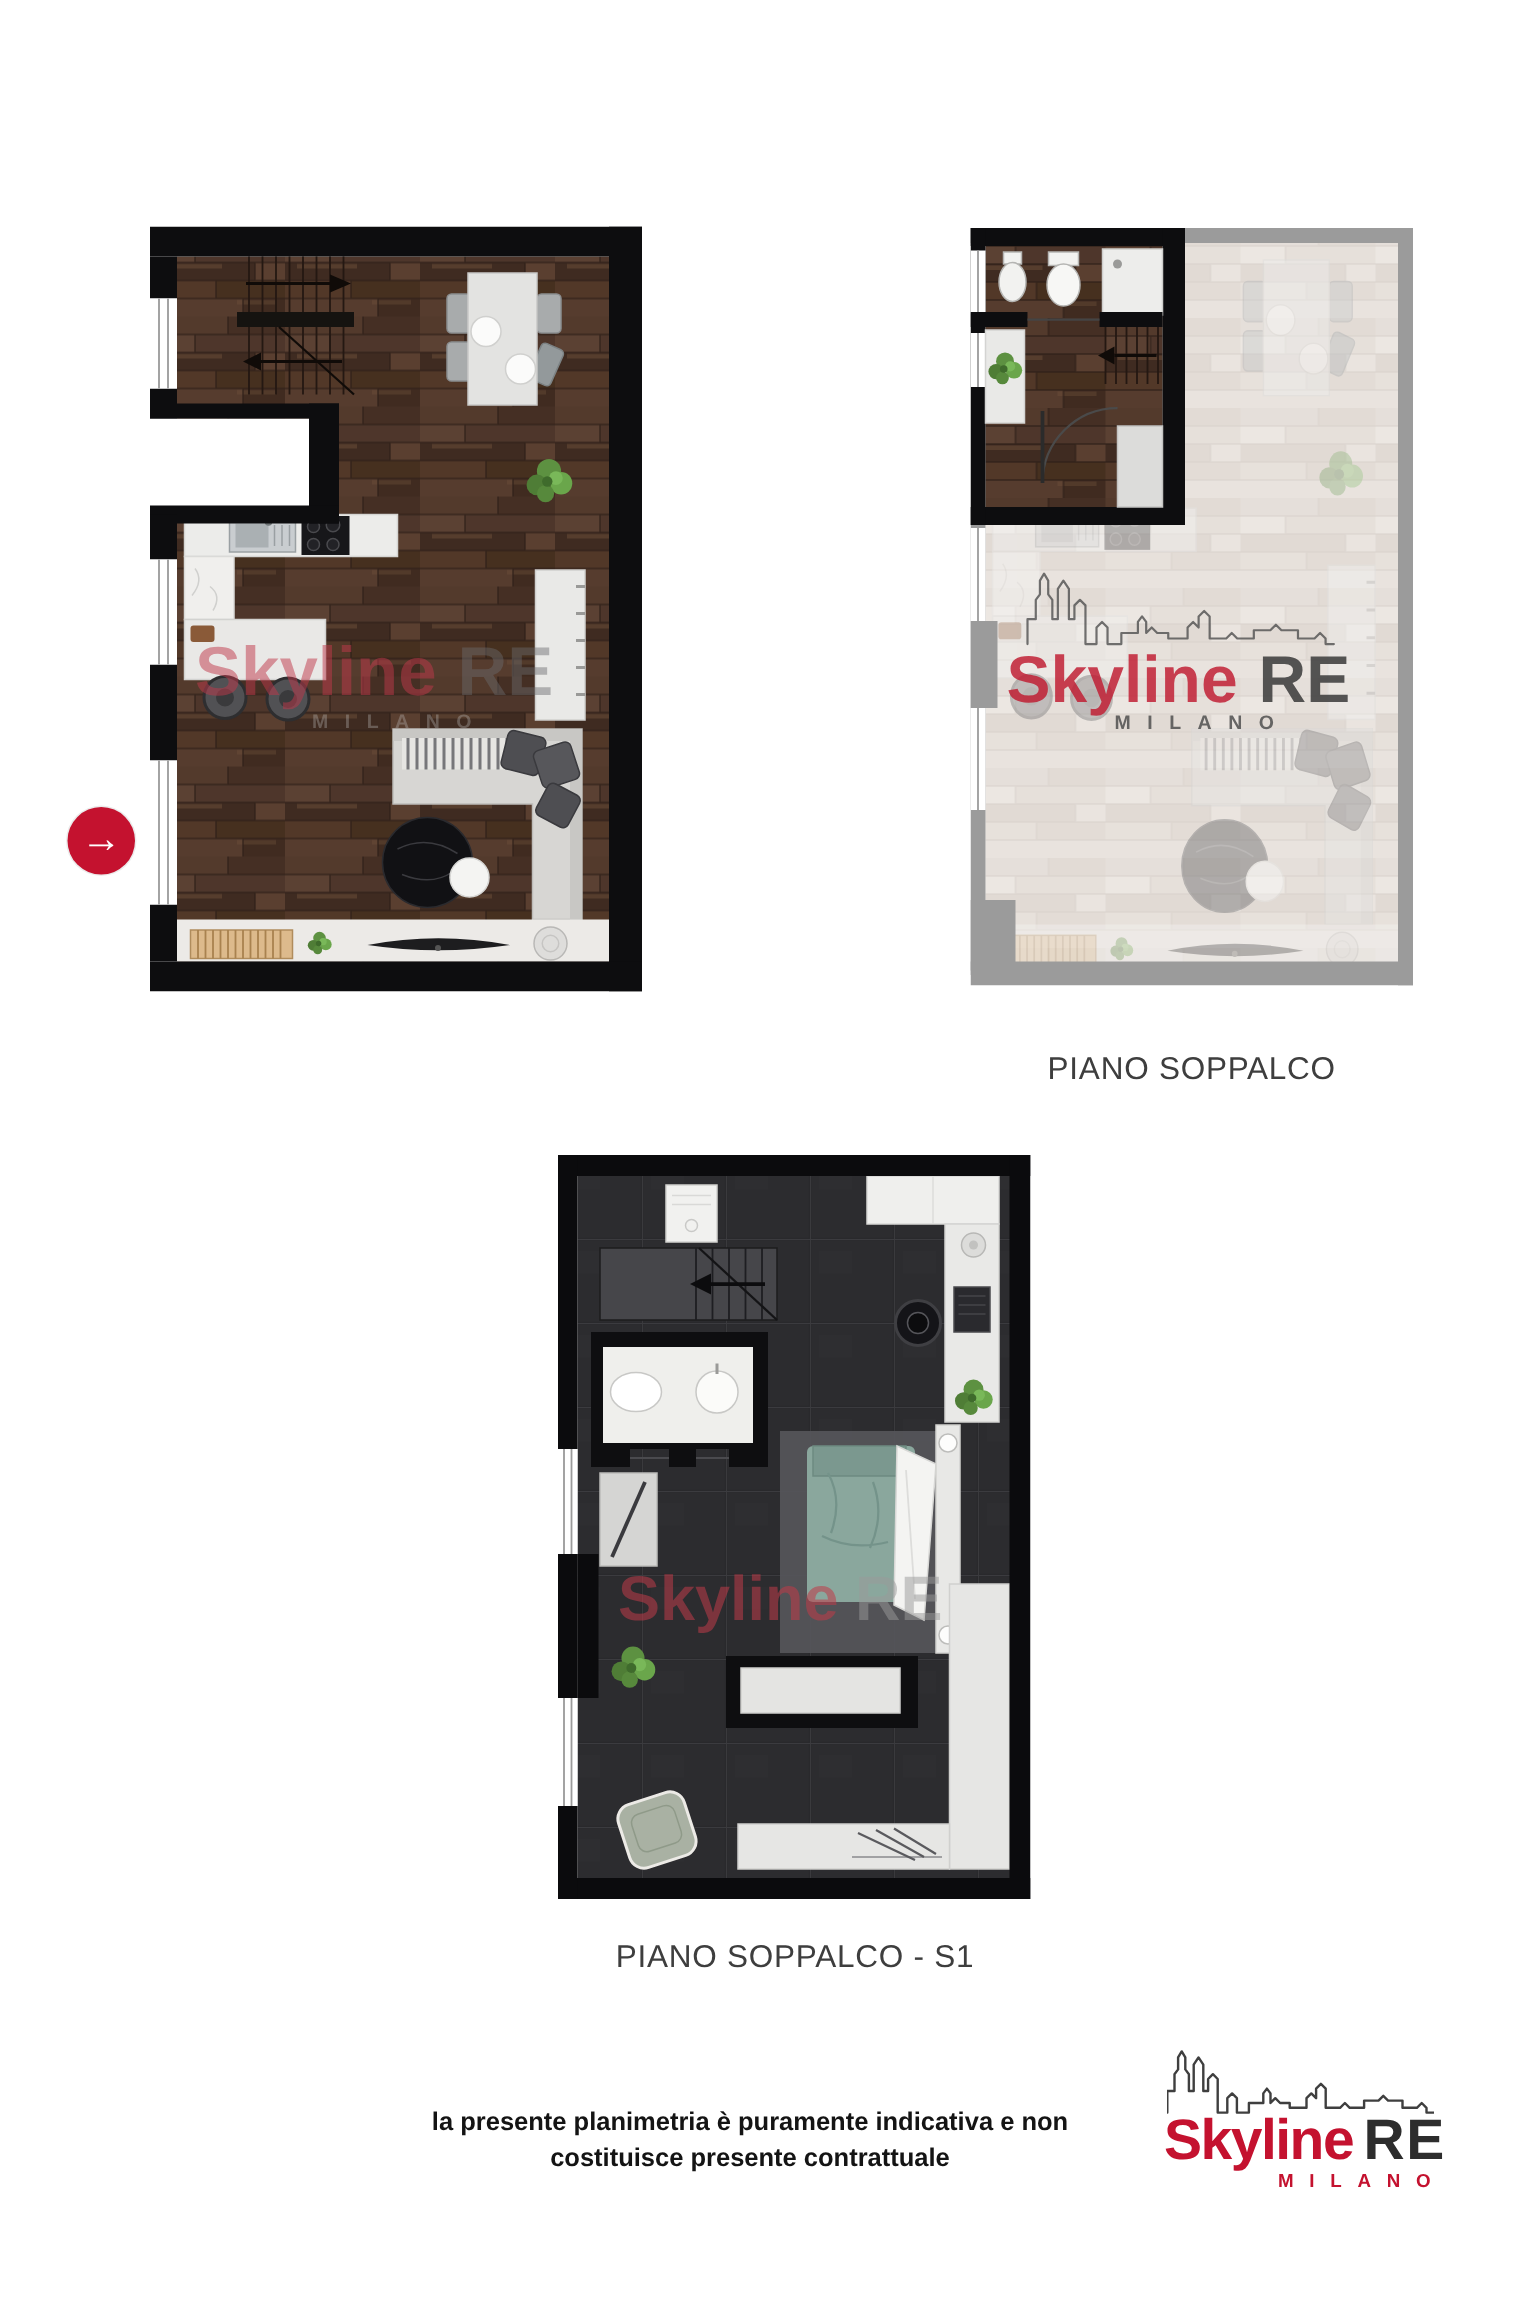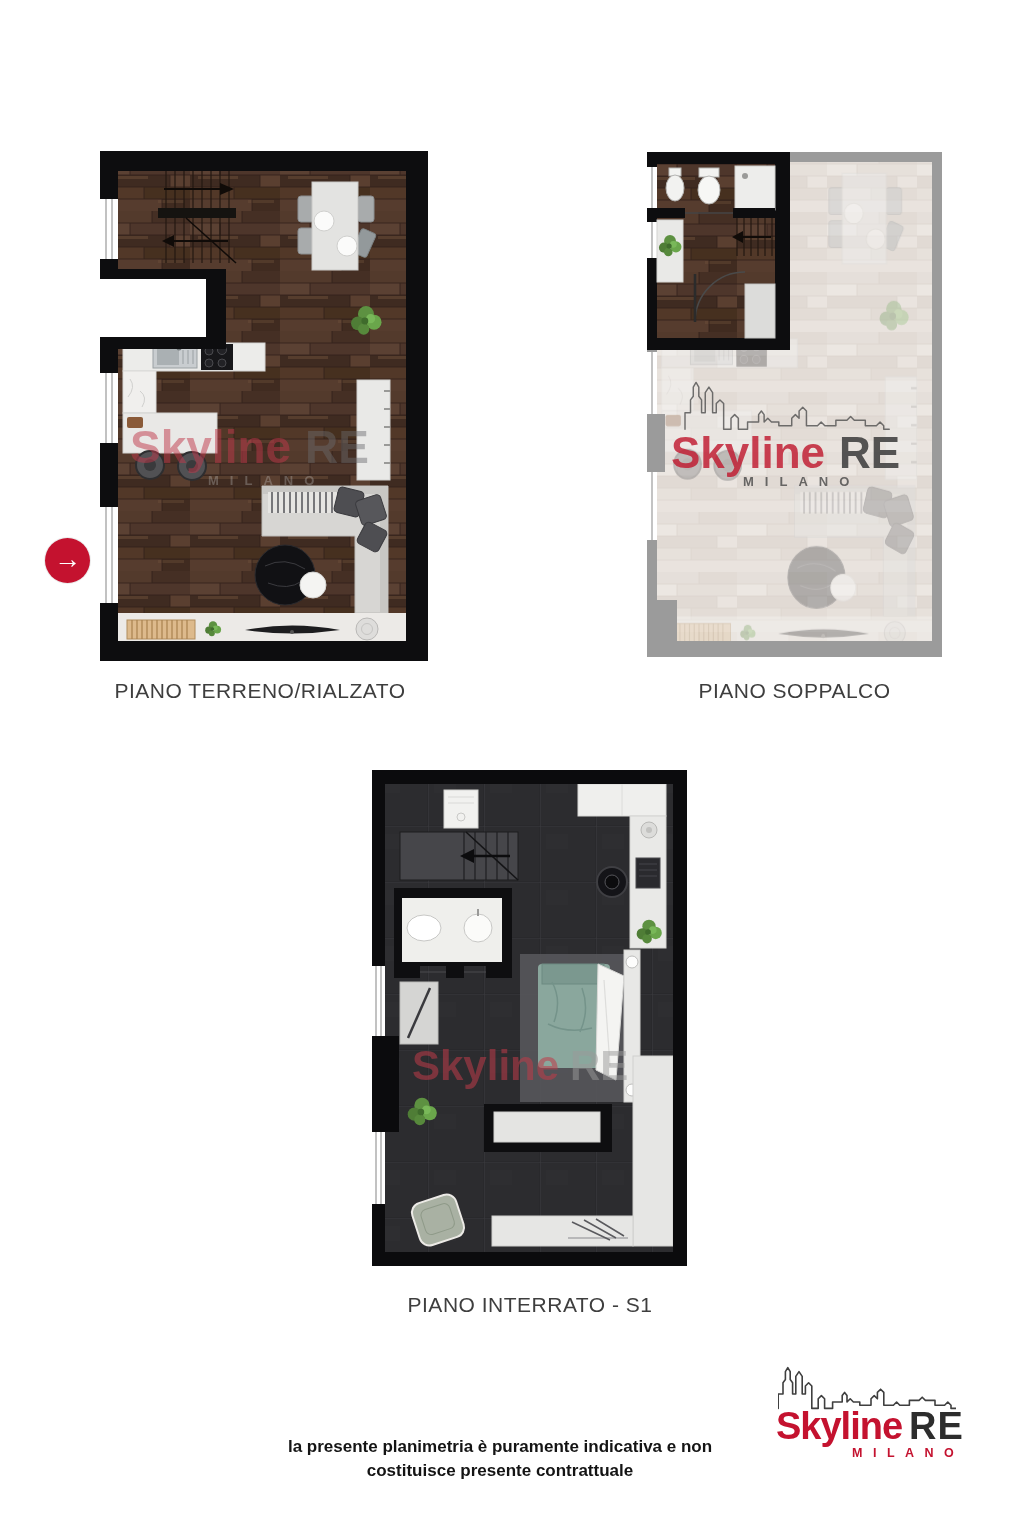--- a/index.html
+++ b/index.html
@@ -18,21 +18,21 @@
     color:#3e3e3e;line-height:26px;font-family:"Liberation Sans",sans-serif;
   }
   .marker{
     position:absolute;left:45px;top:538px;width:45px;height:45px;border-radius:50%;
     background:var(--accent-red,#c4122f);display:flex;align-items:center;justify-content:center;
     box-shadow:0 0 0 1px rgba(0,0,0,.08);
   }
   .marker .glyph{color:#fff;font-size:27px;font-weight:bold;line-height:45px;transform:translateY(-1px);}
   .disclaimer{
     position:absolute;left:162px;top:1403px;width:676px;text-align:center;
-    font-size:17px;font-weight:bold;color:#141414;line-height:24px;margin-top:32px;
+    font-size:17px;font-weight:bold;color:#141414;line-height:24px;
   }
   .logo{position:absolute;left:776px;top:1362px;width:245px;}
   .logo .outline{margin-left:2px;}
   .logo .brandrow{display:flex;align-items:baseline;margin-top:-7px;line-height:1;}
   .logo .brand{font-size:38px;font-weight:bold;color:var(--accent-red,#c4122f);letter-spacing:-1px;}
   .logo .suffix{font-size:38px;font-weight:bold;color:var(--logo-dark,#2d2d2d);margin-left:7px;letter-spacing:1px;}
   .logo .city{font-size:12.5px;font-weight:bold;color:var(--accent-red,#c4122f);letter-spacing:10.5px;padding-left:76px;margin-top:1px;}
   
   .wm-brand{font-family:"Liberation Sans",sans-serif;font-weight:bold;}
   .wm-city{font-family:"Liberation Sans",sans-serif;font-weight:bold;}
@@ -196,21 +196,20 @@
       <g>
         <rect x="0" y="48" width="18" height="60" fill="#ffffff"></rect>
         <path d="M6,48V108 M12,48V108" stroke="#9a9a9a" stroke-width="1.2"></path>
         <rect x="0" y="222" width="18" height="70" fill="#ffffff"></rect>
         <path d="M6,222V292 M12,222V292" stroke="#9a9a9a" stroke-width="1.2"></path>
         <rect x="0" y="356" width="18" height="96" fill="#ffffff"></rect>
         <path d="M6,356V452 M12,356V452" stroke="#9a9a9a" stroke-width="1.2"></path>
       </g>
     </svg>
   </figure>
-  <div class="plan-label" style="left:90px;top:678px;width:340px">PIANO TERRENO/RIALZATO</div>
 
   <figure class="plan-fig" style="left:647px;top:152px">
     <svg width="295" height="505" viewBox="0 0 295 505">
       <rect x="10" y="10" width="275" height="485" fill="url(#woodpale)"></rect>
       <g opacity="0.45">
         <use href="#aptFurn" xlink:href="#aptFurn" transform="translate(10,10) scale(0.955,1.028) translate(-18,-20)"></use>
       </g>
       <rect x="10" y="10" width="275" height="485" fill="#ffffff" opacity="0.38"></rect>
       <g fill="#9b9b9b">
         <rect x="0" y="0" width="295" height="10"></rect>
@@ -265,21 +264,21 @@
         <rect x="98" y="132" width="30" height="54" fill="#dcdcda" stroke="#c4c4c2"></rect>
       </g>
       <g>
         <use href="#skylinePath" xlink:href="#skylinePath" transform="translate(38,224) scale(0.92)" stroke="#4f4f4f" stroke-width="1.6" opacity="0.8"></use>
         <text class="wm-brand" x="24" y="316" font-size="44" fill="#c01a30" opacity="0.82">Skyline</text>
         <text class="wm-brand" x="192" y="316" font-size="44" fill="#3a3a3a" opacity="0.85">RE</text>
         <text class="wm-city" x="96" y="334" font-size="13" letter-spacing="11" fill="#474747" opacity="0.8">MILANO</text>
       </g>
     </svg>
   </figure>
-  <div class="plan-label" style="left:647px;top:678px;width:295px">PIANO SOPPALCO</div>
+  <div class="plan-label" style="left:647px;top:700px;width:295px">PIANO SOPPALCO</div>
 
   <figure class="plan-fig" style="left:372px;top:770px">
     <svg width="315" height="496" viewBox="0 0 315 496">
       <rect x="13" y="14" width="289" height="468" fill="url(#tile)"></rect>
       <g>
         <rect x="72" y="20" width="34" height="38" fill="#f1f1ef" stroke="#d2d2d0"></rect>
         <path d="M76,27h26 M76,33h26" stroke="#d9d9d7"></path>
         <circle cx="89" cy="47" r="4" fill="none" stroke="#c9c9c7"></circle>
       </g>
       <g>
@@ -357,21 +356,21 @@
         <path d="M4,196V266 M9,196V266" stroke="#9a9a9a" stroke-width="1.2"></path>
         <rect x="0" y="362" width="13" height="72" fill="#ffffff"></rect>
         <path d="M4,362V434 M9,362V434" stroke="#9a9a9a" stroke-width="1.2"></path>
       </g>
       <g>
         <text class="wm-brand" x="40" y="310" font-size="42" fill="#bf3b49" opacity="0.55">Skyline</text>
         <text class="wm-brand" x="198" y="310" font-size="42" fill="#9a9a9a" opacity="0.5">RE</text>
       </g>
     </svg>
   </figure>
-  <div class="plan-label" style="left:370px;top:1292px;width:320px">PIANO INTERRATO - S1</div>
+  <div class="plan-label" style="left:370px;top:1292px;width:320px">PIANO SOPPALCO - S1</div>
 
   <div class="disclaimer">
     <div>la presente planimetria è puramente indicativa e non</div>
     <div>costituisce presente contrattuale</div>
   </div>
 
   <div class="logo">
     <svg class="outline" width="178" height="48" viewBox="0 0 222 60">
       <use href="#skylinePath" xlink:href="#skylinePath" stroke="#3f3f3f" stroke-width="2"></use>
     </svg>

